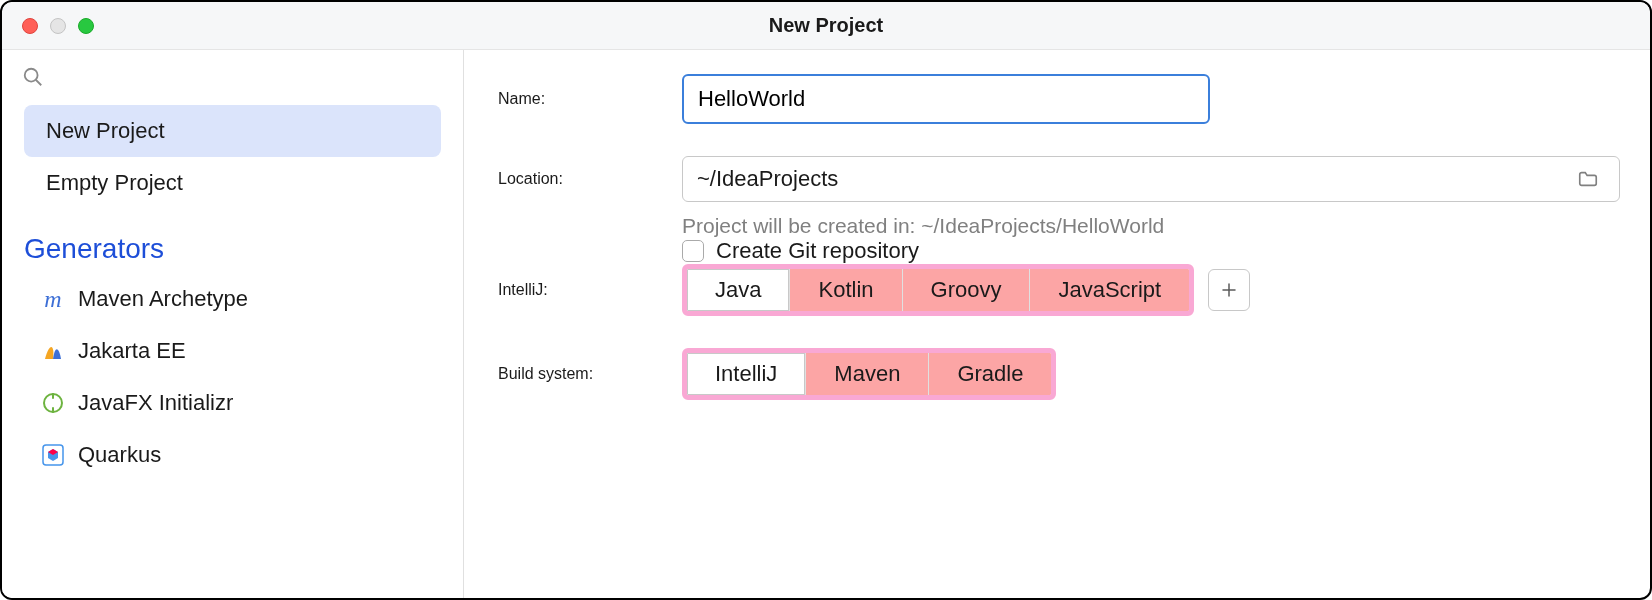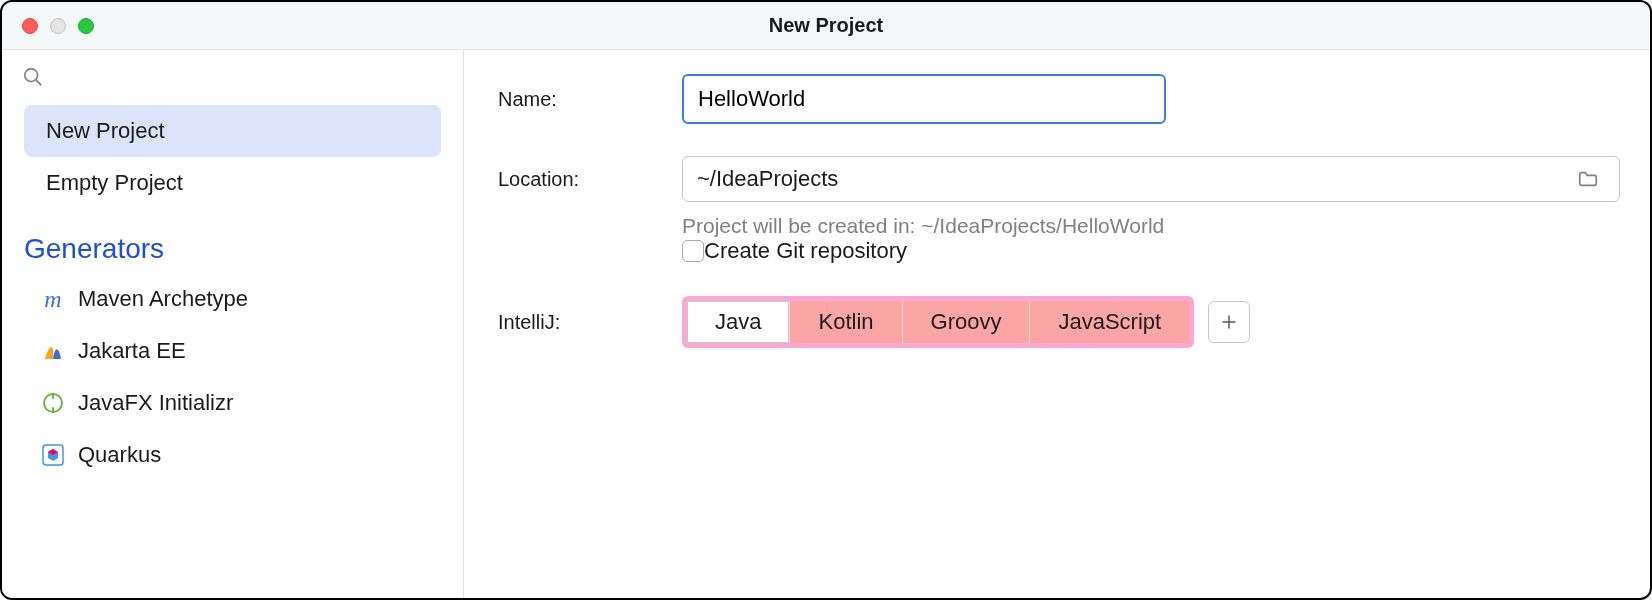--- a/index.html
+++ b/index.html
@@ -16,27 +16,27 @@
     .search-row { padding: 8px 20px 12px; }
     .search-icon { width: 22px; height: 22px; color: #8a8a8a; }
     .sidebar-list { display: flex; flex-direction: column; padding: 0 22px; }
     .sidebar-item { height: 52px; display: flex; align-items: center; padding: 0 22px; border-radius: 8px; font-size: 22px; color: #1a1a1a; cursor: pointer; }
     .sidebar-item.selected { background: #dbe4fb; }
     .section-header { padding: 24px 22px 8px 22px; color: #1d4ed8; font-size: 28px; }
     .gen-item { height: 52px; display: flex; align-items: center; padding: 0 16px; gap: 12px; font-size: 22px; color: #1a1a1a; cursor: pointer; }
     .gen-icon { width: 26px; height: 26px; display: flex; align-items: center; justify-content: center; flex-shrink: 0; }
     .main { flex: 1; padding: 24px 30px 24px 34px; }
     .form-row { display: flex; align-items: center; margin-bottom: 14px; min-height: 50px; }
-    .form-label { width: 184px; font-size: 20px; color: #1a1a1a; flex-shrink: 0; }
-    .text-input { width: 484px; height: 50px; border: 2px solid #3b7fdb; border-radius: 6px; padding: 0 14px; font-size: 22px; outline: none; }
+    .form-label { width: 184px; font-size: 16px; color: #1a1a1a; flex-shrink: 0; }
+    .text-input { width: 528px; height: 50px; border: 2px solid #3b7fdb; border-radius: 6px; padding: 0 14px; font-size: 22px; outline: none; }
     .location-input-wrap { flex: 1; height: 46px; border: 1px solid #c8c8c8; border-radius: 6px; display: flex; align-items: center; padding: 0 20px 0 14px; font-size: 22px; color: #1a1a1a; background: #fff; }
     .location-text { flex: 1; }
     .folder-icon { width: 22px; height: 22px; color: #808080; }
     .hint-row { padding-left: 184px; font-size: 21px; color: #808080; margin-top: -4px; }
-    .checkbox-row { display: flex; align-items: center; gap: 0; padding-left: 184px; margin-bottom: 32px; }
+    .checkbox-row { display: flex; align-items: center; gap: 12px; padding-left: 184px; }
     .checkbox { width: 22px; height: 22px; border: 1.5px solid #aaa; border-radius: 5px; background: #fff; cursor: pointer; }
     .checkbox-label { font-size: 22px; color: #1a1a1a; }
     .segmented { display: flex; border: 5px solid #f9a8d4; border-radius: 6px; overflow: hidden; }
     .seg-btn { padding: 8px 28px; font-size: 22px; color: #1a1a1a; background: #fca5a5; border: none; cursor: pointer; border-right: 1px solid #e0e0e0; }
     .seg-btn:last-child { border-right: none; }
     .seg-btn.selected { background: #fff; box-shadow: inset 0 0 0 1px #c8c8c8; font-weight: 400; }
     .add-btn { width: 42px; height: 42px; border: 1px solid #c8c8c8; border-radius: 6px; background: #fff; display: flex; align-items: center; justify-content: center; margin-left: 14px; cursor: pointer; }
     .plus-icon { width: 18px; height: 18px; color: #5a5a5a; }
   </style>
 </head>
@@ -135,14 +135,22 @@
         <button class="seg-btn">JavaScript</button>
       </div>
       <div class="add-btn">
         <svg class="plus-icon" viewBox="0 0 24 24" stroke="currentColor" stroke-width="2" stroke-linecap="round">
             <line x1="12" y1="4" x2="12" y2="20"></line>
             <line x1="4" y1="12" x2="20" y2="12"></line>
           </svg>
       </div>
     </div>
 
+    <div class="form-row">
+      <div class="form-label">Build system:</div>
+      <div class="segmented">
+        <button class="seg-btn selected">IntelliJ</button>
+        <button class="seg-btn">Maven</button>
+        <button class="seg-btn">Gradle</button>
+      </div>
+    </div>
   </div>
 </div>
 
 </body></html>

